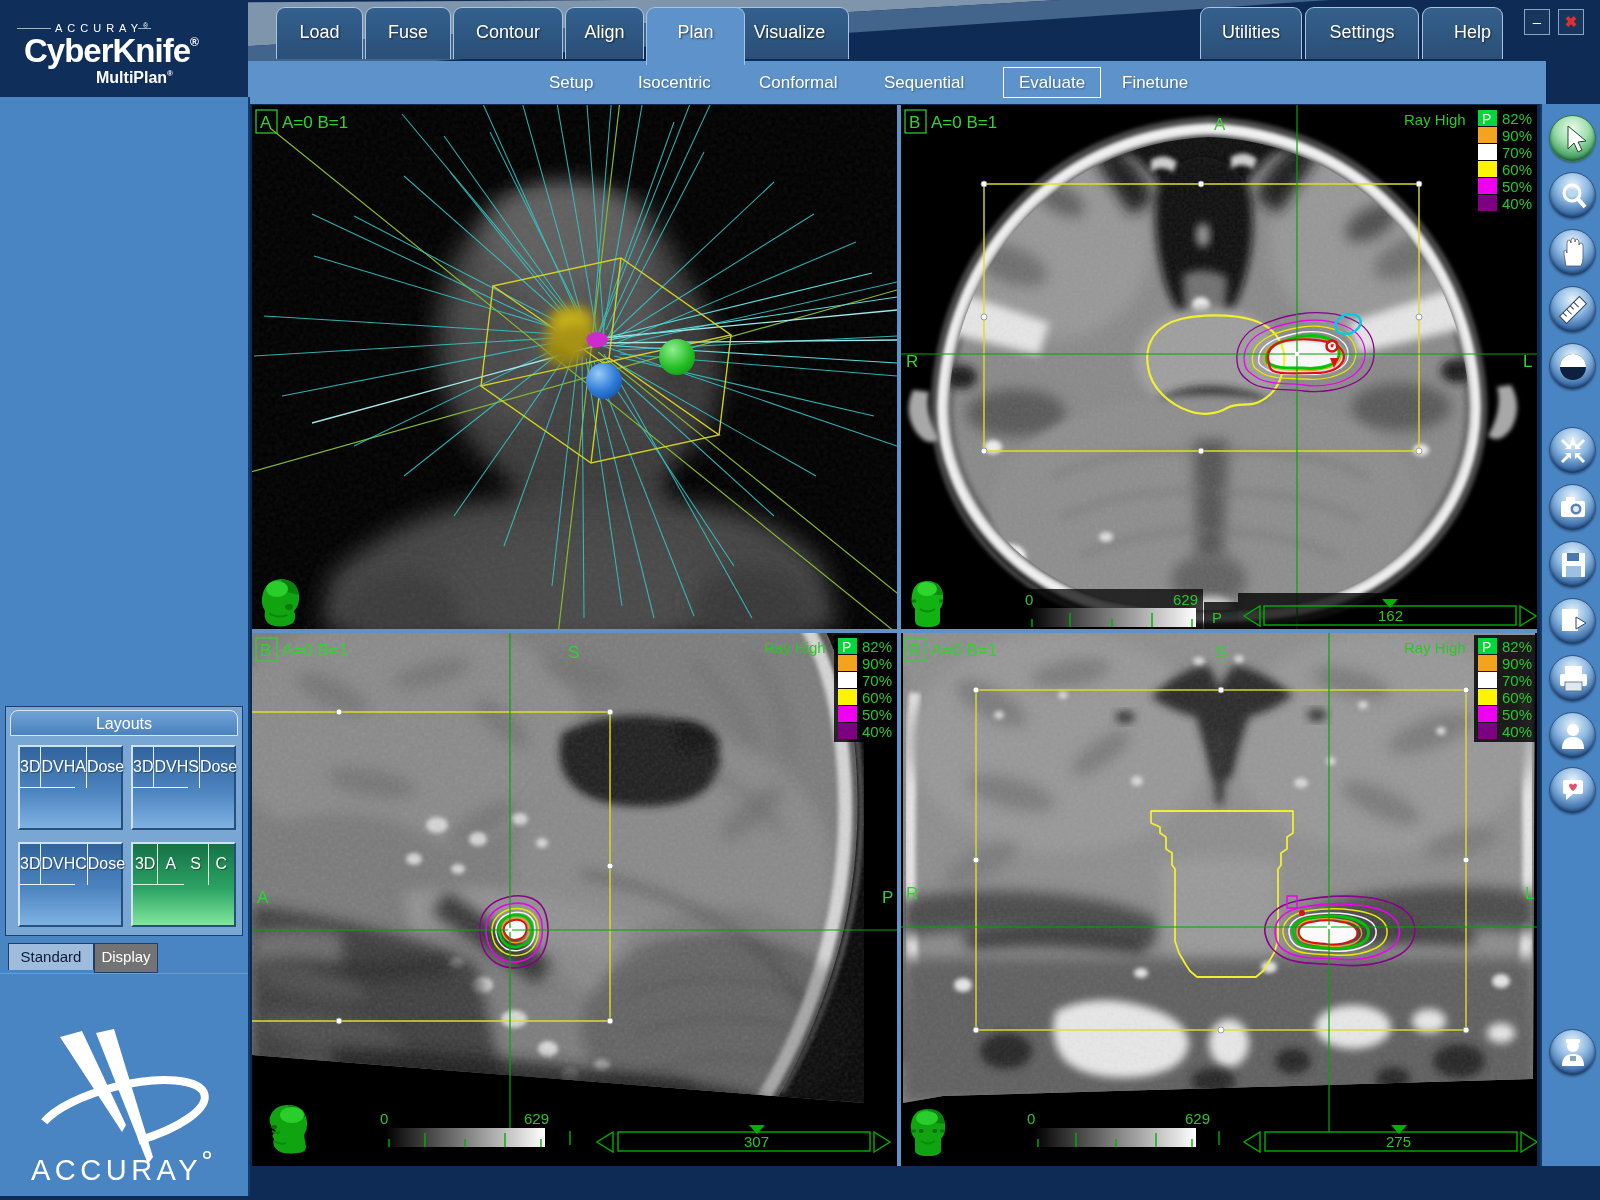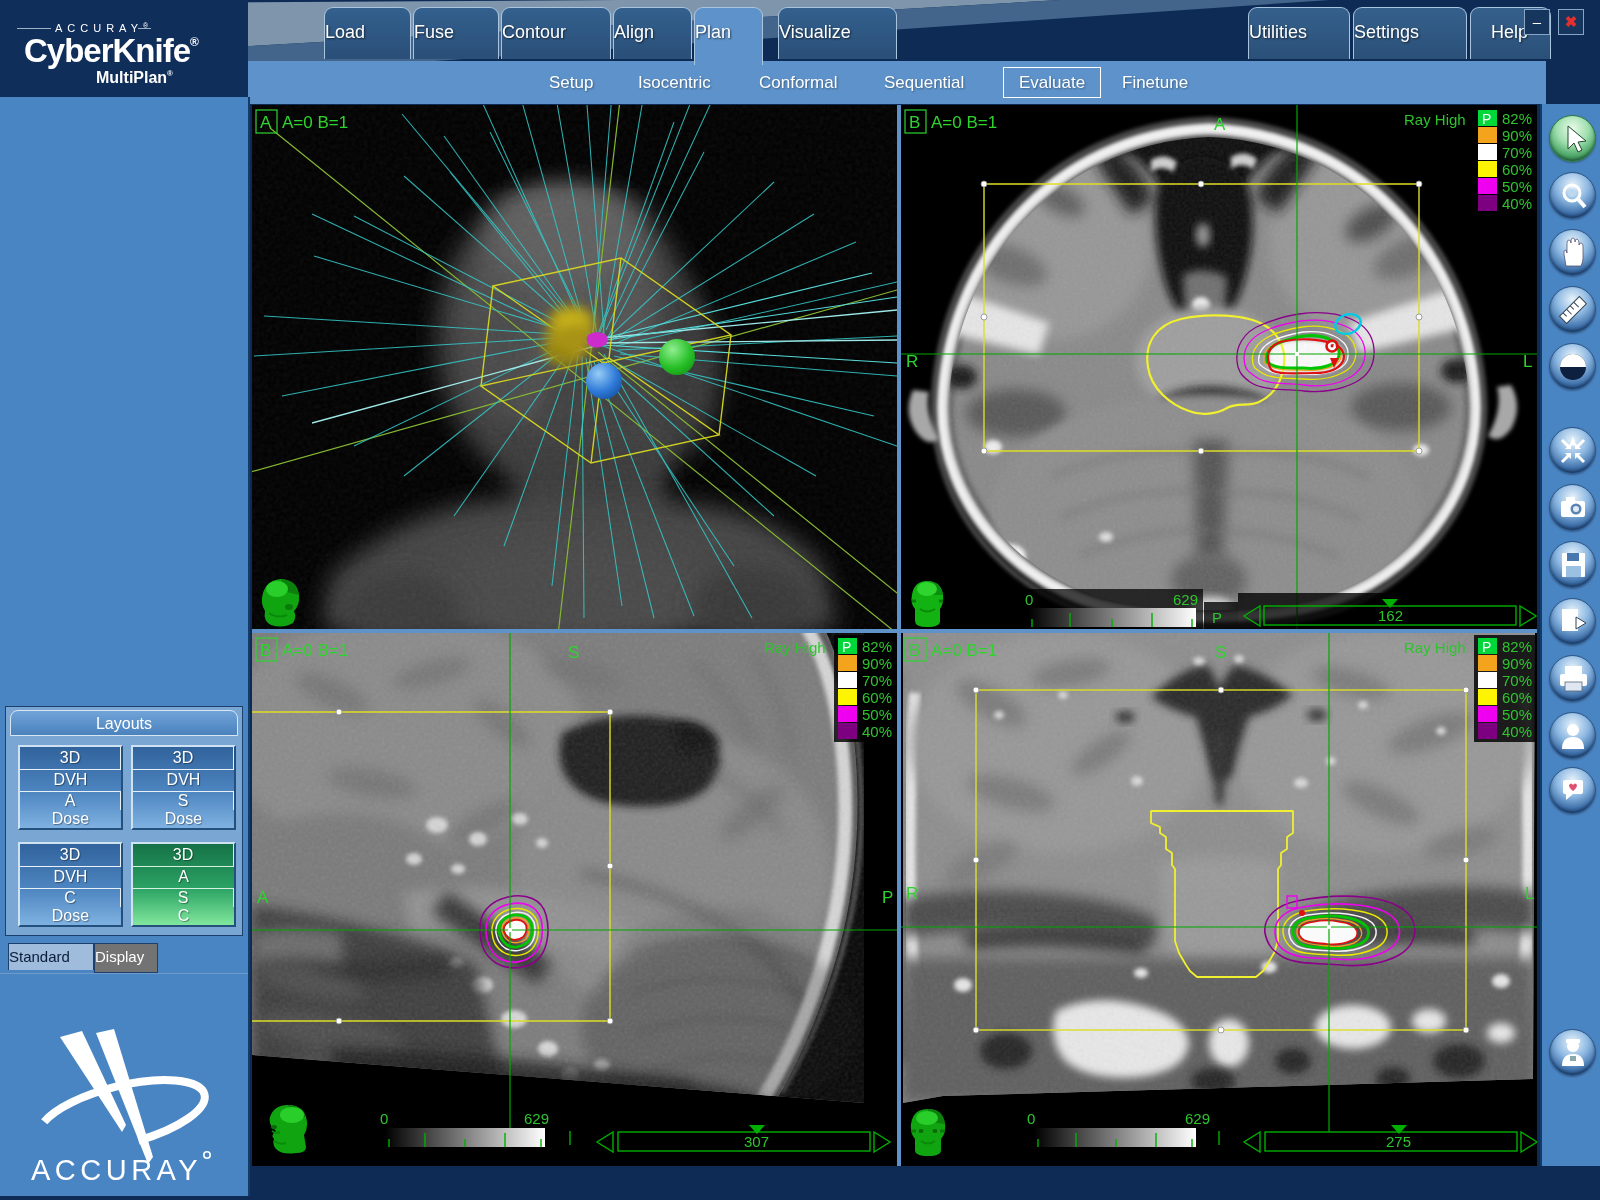--- a/index.html
+++ b/index.html
@@ -1,43 +1,43 @@
 <!DOCTYPE html>
 <html><head><meta charset="utf-8">
 <style>
 html,body{margin:0;padding:0;width:1600px;height:1200px;overflow:hidden;background:#0d2b55;font-family:"Liberation Sans",sans-serif;}
 *{box-sizing:border-box;}
 #root{position:absolute;left:0;top:0;width:1600px;height:1200px;}
 .abs{position:absolute;}
 
 #hdr{position:absolute;left:0;top:0;width:1600px;height:104px;background:#0d2b55;overflow:hidden;}
 #logoblk{position:absolute;left:0;top:0;width:248px;height:97px;background:#102e5a;}
-.tab{position:absolute;top:7px;height:52px;background:linear-gradient(#33608e,#2a4f78);border:1px solid #a9c4df;border-bottom:none;border-radius:9px 9px 0 0;color:#fff;font-size:18px;line-height:48px;text-shadow:1px 1px 2px rgba(0,0,0,.6);margin-left:48px;}
+.tab{position:absolute;top:7px;height:52px;background:linear-gradient(#33608e,#2a4f78);border:1px solid #a9c4df;border-bottom:none;border-radius:9px 9px 0 0;color:#fff;font-size:18px;text-align:center;line-height:48px;text-shadow:1px 1px 2px rgba(0,0,0,.6);}
 .tab.active{background:#5d92ca;height:58px;border-bottom:none;z-index:5;}
 #menubar{position:absolute;left:248px;top:61px;width:1298px;height:43px;background:#5d92ca;}
 .mitem{position:absolute;top:0;height:29px;line-height:43px;color:#fff;font-size:17px;text-shadow:1px 1px 2px rgba(0,0,0,.35);}
 #winbtn1,#winbtn2{position:absolute;top:9px;width:26px;height:26px;background:#16365e;border:1px solid #8aa6c6;color:#fff;text-align:center;line-height:24px;font-size:15px;}
 
 #sidebar{position:absolute;left:0;top:97px;width:250px;height:1099px;background:#4a85c3;border-right:2px solid #123b68;}
 #panel1{position:absolute;left:5px;top:37px;width:238px;height:568px;background:#8db1d7;border:1px solid #1c3f6e;border-top:2px solid #123b68;}
 #chk{position:absolute;left:8px;top:16px;width:13px;height:13px;background:linear-gradient(135deg,#fff,#d8d8d8);border:1px solid #555;}
 #chklbl{position:absolute;left:26px;top:13px;color:#000;font-size:15px;}
 #layouts{position:absolute;left:5px;top:609px;width:238px;height:230px;background:#7aa6d3;border:1px solid #1c3f6e;}
 #laytitle{position:absolute;left:4px;top:3px;width:228px;height:26px;background:linear-gradient(#71a3d8,#4a82bd);border:1px solid #d8e6f2;border-radius:8px 8px 0 0;color:#fff;font-size:16px;text-align:center;line-height:25px;}
-.lbtn{position:absolute;width:105px;height:85px;border-top:2px solid #cfe2f1;border-left:2px solid #cfe2f1;border-right:2px solid #24507e;border-bottom:2px solid #24507e;display:grid;grid-template-columns:1fr;grid-template-rows:1fr 1fr;}
+.lbtn{position:absolute;width:105px;height:85px;border-top:2px solid #cfe2f1;border-left:2px solid #cfe2f1;border-right:2px solid #24507e;border-bottom:2px solid #24507e;display:grid;grid-template-columns:1fr 1fr 1fr 1fr;grid-template-rows:1fr 1fr;}
 .lbtn div{display:flex;align-items:center;justify-content:center;color:#fff;font-size:16px;text-shadow:1px 1px 1px rgba(0,0,0,.4);}
 .lbtn.blue{background:linear-gradient(#31639c,#4d85c0 55%,#7fb2e2);}
 .lbtn.blue div:nth-child(1){border-right:1px solid #e8f0f8;border-bottom:1px solid #e8f0f8;}
 .lbtn.blue div:nth-child(2){border-bottom:1px solid #e8f0f8;}
 .lbtn.blue div:nth-child(3){border-right:1px solid #e8f0f8;}
 .lbtn.green{background:linear-gradient(#157247,#2ba364 55%,#81e79d);}
 .lbtn.green div:nth-child(1){border-right:1px solid #d8f0e0;border-bottom:1px solid #d8f0e0;}
 .lbtn.green div:nth-child(2){border-bottom:1px solid #d8f0e0;}
 .lbtn.green div:nth-child(3){border-right:1px solid #d8f0e0;}
-.stab{position:absolute;height:27px;font-size:15px;text-align:left;}
+.stab{position:absolute;height:27px;font-size:15px;text-align:center;}
 
 #toolbar{position:absolute;left:1540px;top:104px;width:60px;height:1062px;background:#4a85c3;border-left:2px solid #123b68;}
 .cbtn{position:absolute;left:7px;width:47px;height:47px;border-radius:50%;background:radial-gradient(circle at 50% 28%,#e9f4fb,#8db8e2 40%,#3a6ca6 72%,#1c4574 95%);box-shadow:inset 0 -2px 3px rgba(0,0,20,.4), 0 1px 2px rgba(0,0,0,.3);border:1px solid #2a5588;}
 .cbtn.sel{background:radial-gradient(circle at 50% 28%,#eafbe9,#9fdfae 40%,#47a263 72%,#2c7a46 95%);border:1px solid #2c7a46;}
 .cbtn svg{position:absolute;left:0;top:0;}
 
 #statusbar{position:absolute;left:250px;top:1166px;width:1350px;height:30px;background:#4a85c3;}
 #statbox{position:absolute;left:936px;top:3px;width:350px;height:25px;background:#5f95cc;border:1px solid #26507e;color:#0a1c3a;font-size:15px;line-height:23px;padding-left:10px;}
 #botstrip{position:absolute;left:0;top:1196px;width:1600px;height:4px;background:#0d2b55;}
 
@@ -59,21 +59,21 @@
     <div id="logoblk"></div>
     <div style="position:absolute;left:55px;top:22px;color:#fff;font-size:11px;letter-spacing:5px;">ACCURAY<span style="font-size:7px;vertical-align:4px;letter-spacing:0;">®</span></div>
     <div style="position:absolute;left:17px;top:28px;width:34px;border-top:1px solid #9fb2c8;"></div>
     <div style="position:absolute;left:138px;top:28px;width:13px;border-top:1px solid #9fb2c8;"></div>
     <div style="position:absolute;left:24px;top:32px;color:#fff;font-size:33px;font-weight:bold;letter-spacing:-1px;">CyberKnife<span style="font-size:12px;vertical-align:16px;">®</span></div>
     <div style="position:absolute;left:96px;top:69px;color:#fff;font-size:16px;font-weight:bold;">MultiPlan<span style="font-size:8px;vertical-align:7px;">®</span></div>
     <div class="tab" style="left:276px;width:87px;">Load</div>
     <div class="tab" style="left:365px;width:86px;">Fuse</div>
     <div class="tab" style="left:453px;width:110px;">Contour</div>
     <div class="tab" style="left:565px;width:79px;">Align</div>
-    <div class="tab active" style="left:646px;width:69px;">Plan</div>
+    <div class="tab active" style="left:646px;width:99px;">Plan</div>
     <div class="tab" style="left:730px;width:119px;">Visualize</div>
     <div class="tab" style="left:1200px;width:102px;background:linear-gradient(#35608c,#2a5078);">Utilities</div>
     <div class="tab" style="left:1305px;width:114px;background:linear-gradient(#35608c,#2a5078);">Settings</div>
     <div class="tab" style="left:1422px;width:81px;background:linear-gradient(#35608c,#2a5078);padding-left:20px;">Help</div>
     <div id="winbtn1" style="left:1524px;">–</div>
     <div id="winbtn2" style="left:1558px;color:#e03030;font-weight:bold;">✖</div>
     <div id="menubar">
       <div class="mitem" style="left:301px;">Setup</div>
       <div class="mitem" style="left:390px;">Isocentric</div>
       <div class="mitem" style="left:511px;">Conformal</div>

